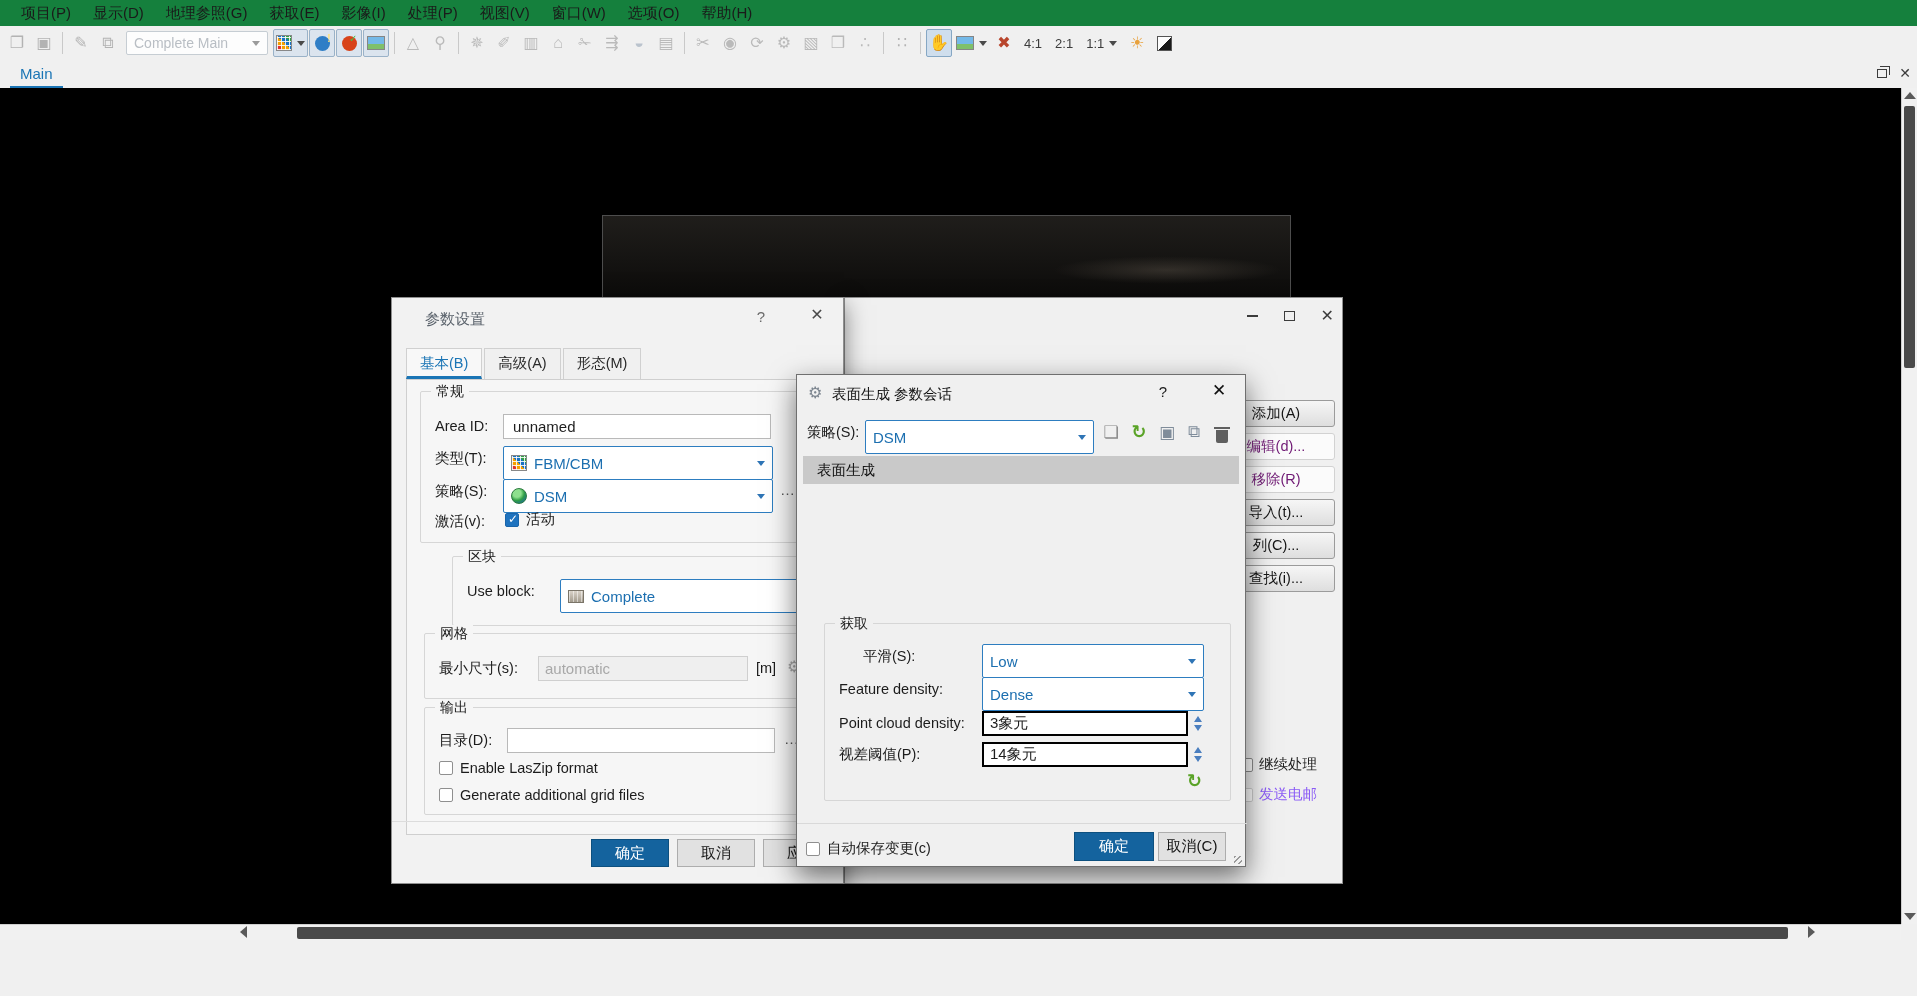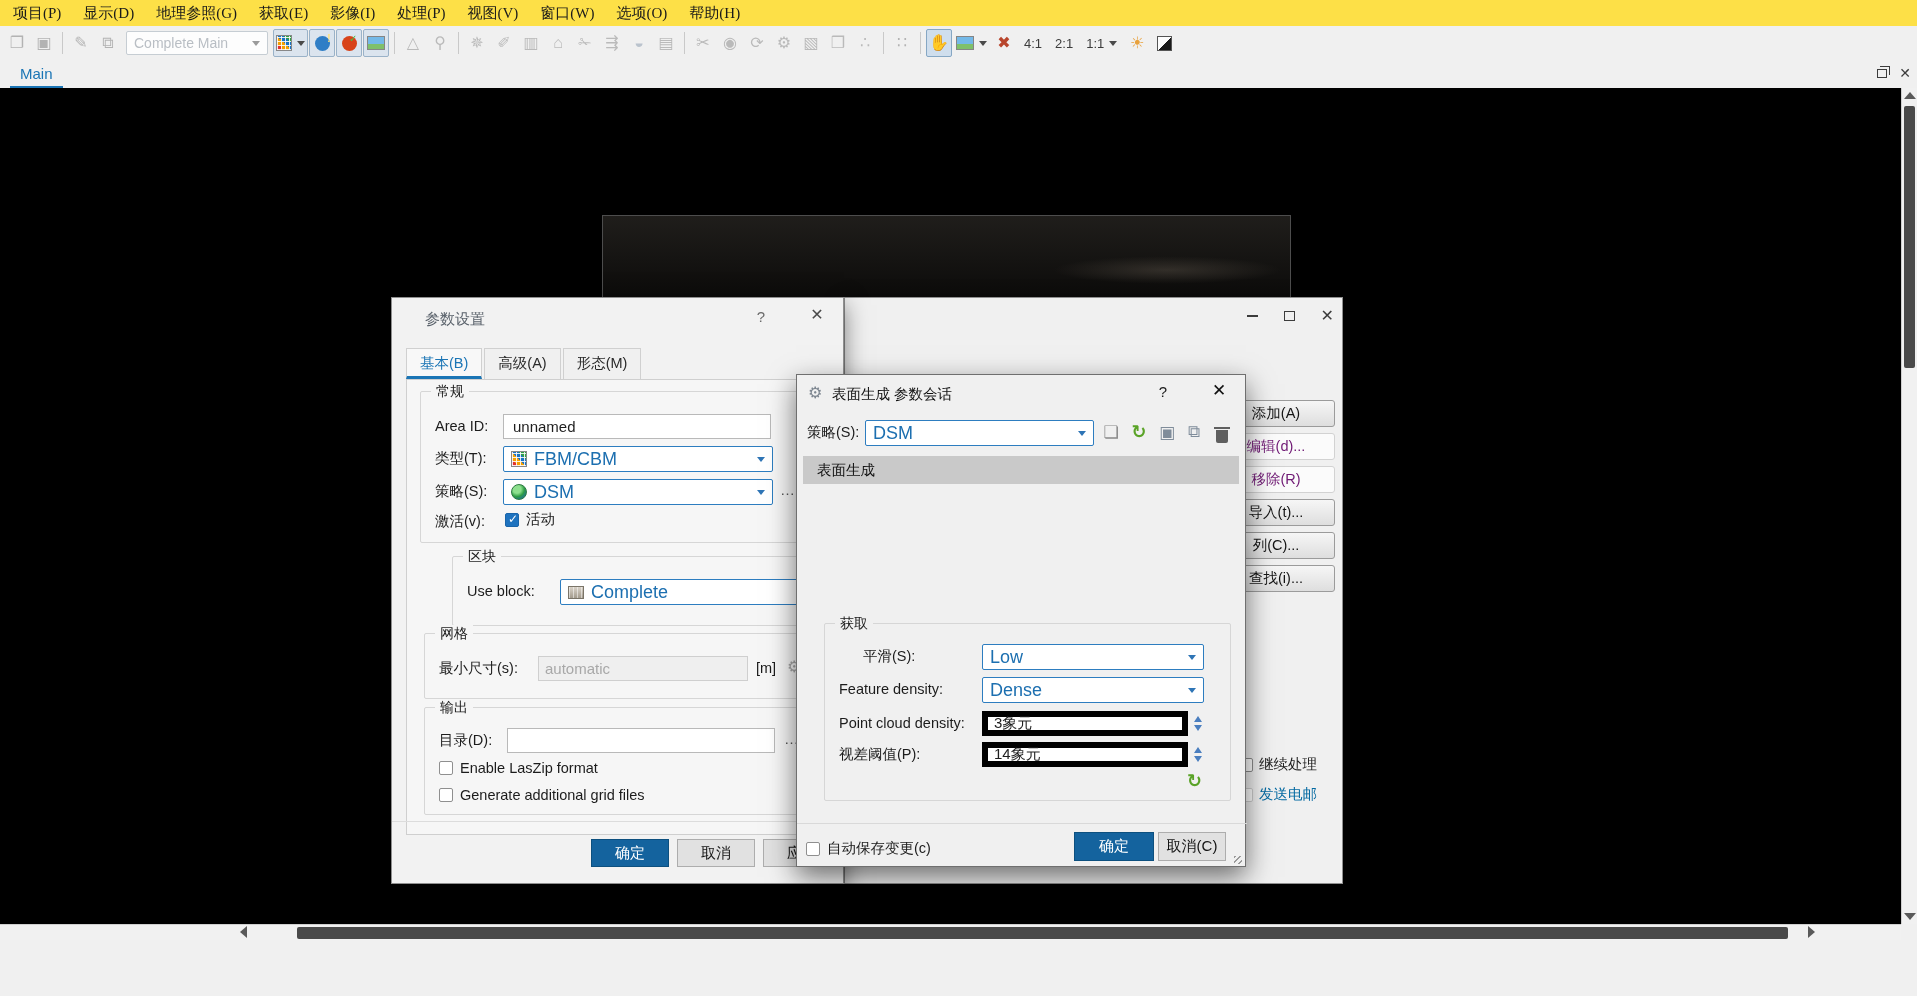--- a/index.html
+++ b/index.html
@@ -2,21 +2,21 @@
 <html><head>
 <meta charset="utf-8">
 <style>
   * { margin:0; padding:0; box-sizing:border-box; }
   html,body { width:1917px; height:996px; overflow:hidden; background:#f0f0f0;
     font-family:"Liberation Sans","DejaVu Sans",sans-serif; }
   #app { position:relative; width:1917px; height:996px; }
 
   
   #menubar { position:absolute; left:0; top:0; width:1917px; height:26px;
-    background:#fde047; display:flex; align-items:center; padding-left:2px;font-family:Liberation Serif, serif; }
+    background:#15803d; display:flex; align-items:center; padding-left:10px; }
   .mitem { padding:0 11px; font-size:15px; color:#1a1a1a; line-height:26px; cursor:default; }
 
   
   #toolbar { position:absolute; left:0; top:26px; width:1917px; height:34px;
     background:#f0f0f0; display:flex; align-items:center; padding-left:4px; gap:1px; }
   .tbtn { height:28px; min-width:26px; padding:0 2px; display:flex; align-items:center;
     justify-content:center; border:1px solid transparent; border-radius:2px; }
   .tbtn.pressed { background:#dbe4ee; border-color:#9ab2c8; }
   .tbtn.active { background:#cfdeed; border-color:#86a7c4; }
   .tbtn.dis { opacity:.62; }
@@ -84,26 +84,26 @@
   .ic-log { width:13px; height:14px; border:1px solid #6e6e6e; background:linear-gradient(#ffffff,#d8d8d8);
     display:inline-block; margin-right:6px; position:relative; }
   .ic-log::before { content:""; position:absolute; left:2px; right:2px; top:2px; height:4px; background:#aab4bf; }
   #status-coords { position:absolute; right:44px; top:22px; font-size:18px; color:#1c1c1c; }
   .ic-mouse { position:absolute; right:16px; top:22px; width:12px; height:17px;
     border:2px solid #3f3f3f; border-radius:6px; }
   .ic-mouse::before { content:""; position:absolute; left:50%; top:1px; width:2px; height:5px;
     background:#3f3f3f; transform:translateX(-50%); }
 
   
-  .combo { position:absolute; height:26px; background:#fff; border:1px solid #2d7dc0; border-radius:2px;
-    display:flex; align-items:center; padding:0 7px; font-size:18px; color:#1c6fb0; }
+  .combo { position:absolute; height:34px; background:#fff; border:1px solid #2d7dc0; border-radius:2px;
+    display:flex; align-items:center; padding:0 7px; font-size:15px; color:#1c6fb0; }
   .combo .chev { margin-left:auto; }
   .spinwrap { position:absolute; height:25px; }
   .spinfield { position:absolute; left:0; top:0; right:18px; bottom:0; background:#fff;
-    border:6px solid #000000; display:flex; align-items:center; padding:0 6px; font-size:15px; color:#1e1e1e; }
+    border:2px solid #000000; display:flex; align-items:center; padding:0 6px; font-size:15px; color:#1e1e1e; }
   .spincol { position:absolute; right:0; top:0; width:16px; height:25px; display:flex;
     flex-direction:column; align-items:center; justify-content:center; gap:3px; }
   .sarrow-up { width:0; height:0; border-left:4px solid transparent; border-right:4px solid transparent;
     border-bottom:6px solid #4a7ebf; }
   .sarrow-down { width:0; height:0; border-left:4px solid transparent; border-right:4px solid transparent;
     border-top:6px solid #4a7ebf; }
   .tinput { position:absolute; height:25px; background:#fff; border:1px solid #b9b9b9;
     padding:0 6px; font-size:15px; color:#1e1e1e; font-family:inherit; }
   .tinput:disabled { background:#efefef; color:#a8a8a8; border-color:#cfcfcf; }
   .lbl { position:absolute; font-size:14.5px; color:#1c1c1c; line-height:26px; white-space:nowrap; }
@@ -127,21 +127,21 @@
   .ic-min { width:11px; height:2px; background:#3c3c3c; display:inline-block; }
   .ic-max { width:11px; height:10px; border:1.5px solid #3c3c3c; display:inline-block; }
   #side-buttons { position:absolute; left:372px; top:0; width:118px; height:400px; }
   .sbtn { position:absolute; left:0; width:118px; height:27px; text-align:center; line-height:25px;
     font-size:14.5px; color:#141414; background:linear-gradient(#f6f6f6,#dedede);
     border:1px solid #9b9b9b; border-radius:3px; overflow:hidden; white-space:nowrap; }
   .sbtn.dis { background:#fbfbfb; color:#701a75; border-color:#d2d2d2; }
   #bg-checkboxes { position:absolute; left:394px; top:457px; }
   .bgcbrow { display:flex; align-items:center; margin-bottom:11px; }
   .bgcblabel { font-size:14.5px; color:#1c1c1c; margin-left:6px; white-space:nowrap; }
-  .bgcbrow.dis .bgcblabel { color:#0369a1; }
+  .bgcbrow.dis .bgcblabel { color:#8b5cf6; }
   .bgcbrow.dis .cbx { border-color:#cfcfcf; }
 
   
   #params-dialog { position:absolute; left:391px; top:297px; width:453px; height:587px;
     background:#f2f2f2; border:1px solid #8f8f8f; box-shadow:0 8px 22px rgba(0,0,0,.5); z-index:3; }
   #pd-title { position:absolute; left:33px; top:12px; font-size:15px; color:#5a626b; }
   #pd-help { position:absolute; left:358px; top:10px; width:22px; text-align:center;
     font-size:15px; color:#6b6b6b; }
   #pd-close { position:absolute; left:414px; top:9px; width:22px; text-align:center;
     font-size:16px; color:#4a4a4a; }

